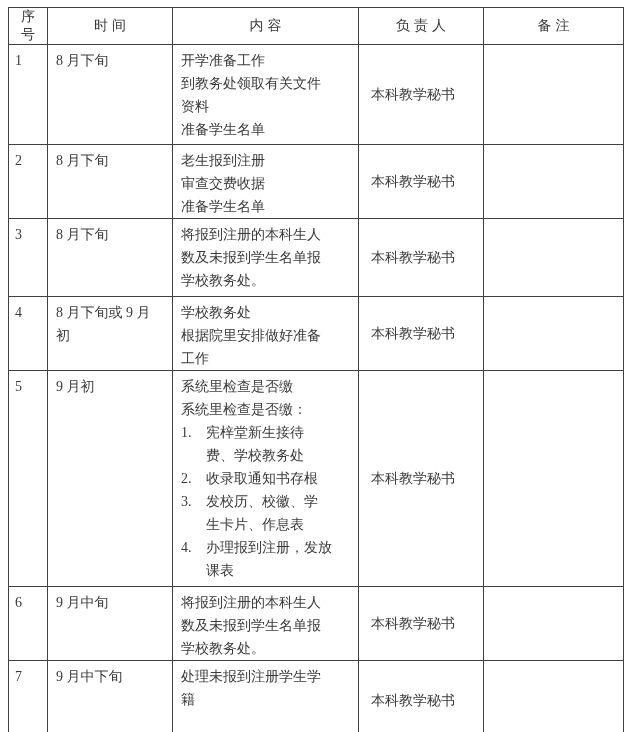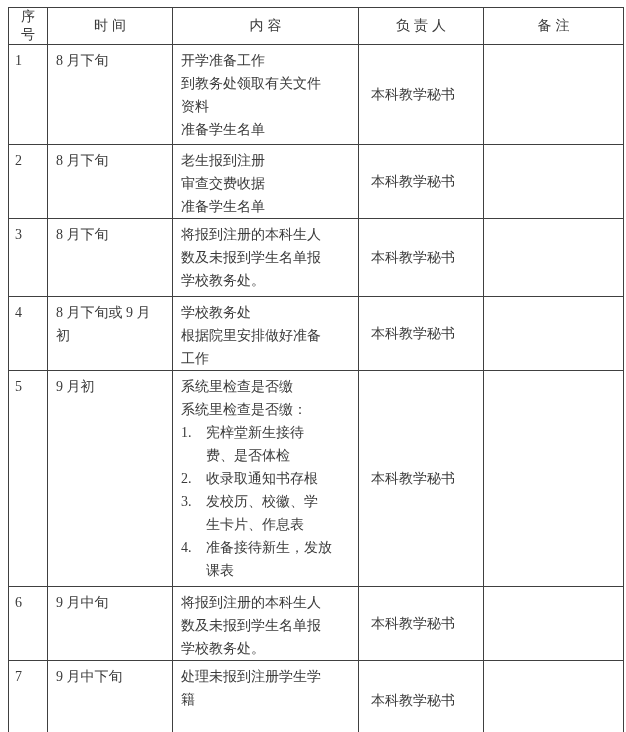--- a/index.html
+++ b/index.html
@@ -171,40 +171,40 @@
     <td class="c-time">
           <div class="line">9 月初</div>
         </td>
     <td class="c-content">
       <div class="line">系统里检查是否缴</div>
       <div class="line">系统里检查是否缴：</div>
       <div class="li">
         <span class="li-num">1.</span>
         <span class="li-text">
           <div class="line">宪梓堂新生接待</div>
-          <div class="line">费、是否体检</div>
+          <div class="line">费、学校教务处</div>
         </span>
       </div>
       <div class="li">
         <span class="li-num">2.</span>
         <span class="li-text">
           <div class="line">收录取通知书存根</div>
         </span>
       </div>
       <div class="li">
         <span class="li-num">3.</span>
         <span class="li-text">
           <div class="line">发校历、校徽、学</div>
           <div class="line">生卡片、作息表</div>
         </span>
       </div>
       <div class="li">
         <span class="li-num">4.</span>
         <span class="li-text">
-          <div class="line">准备接待新生，发放</div>
+          <div class="line">办理报到注册，发放</div>
           <div class="line">课表</div>
         </span>
       </div>
     </td>
     <td class="c-owner">
           <div class="line">本科教学秘书</div>
         </td>
     <td class="c-note">
           <div></div>
         </td>

